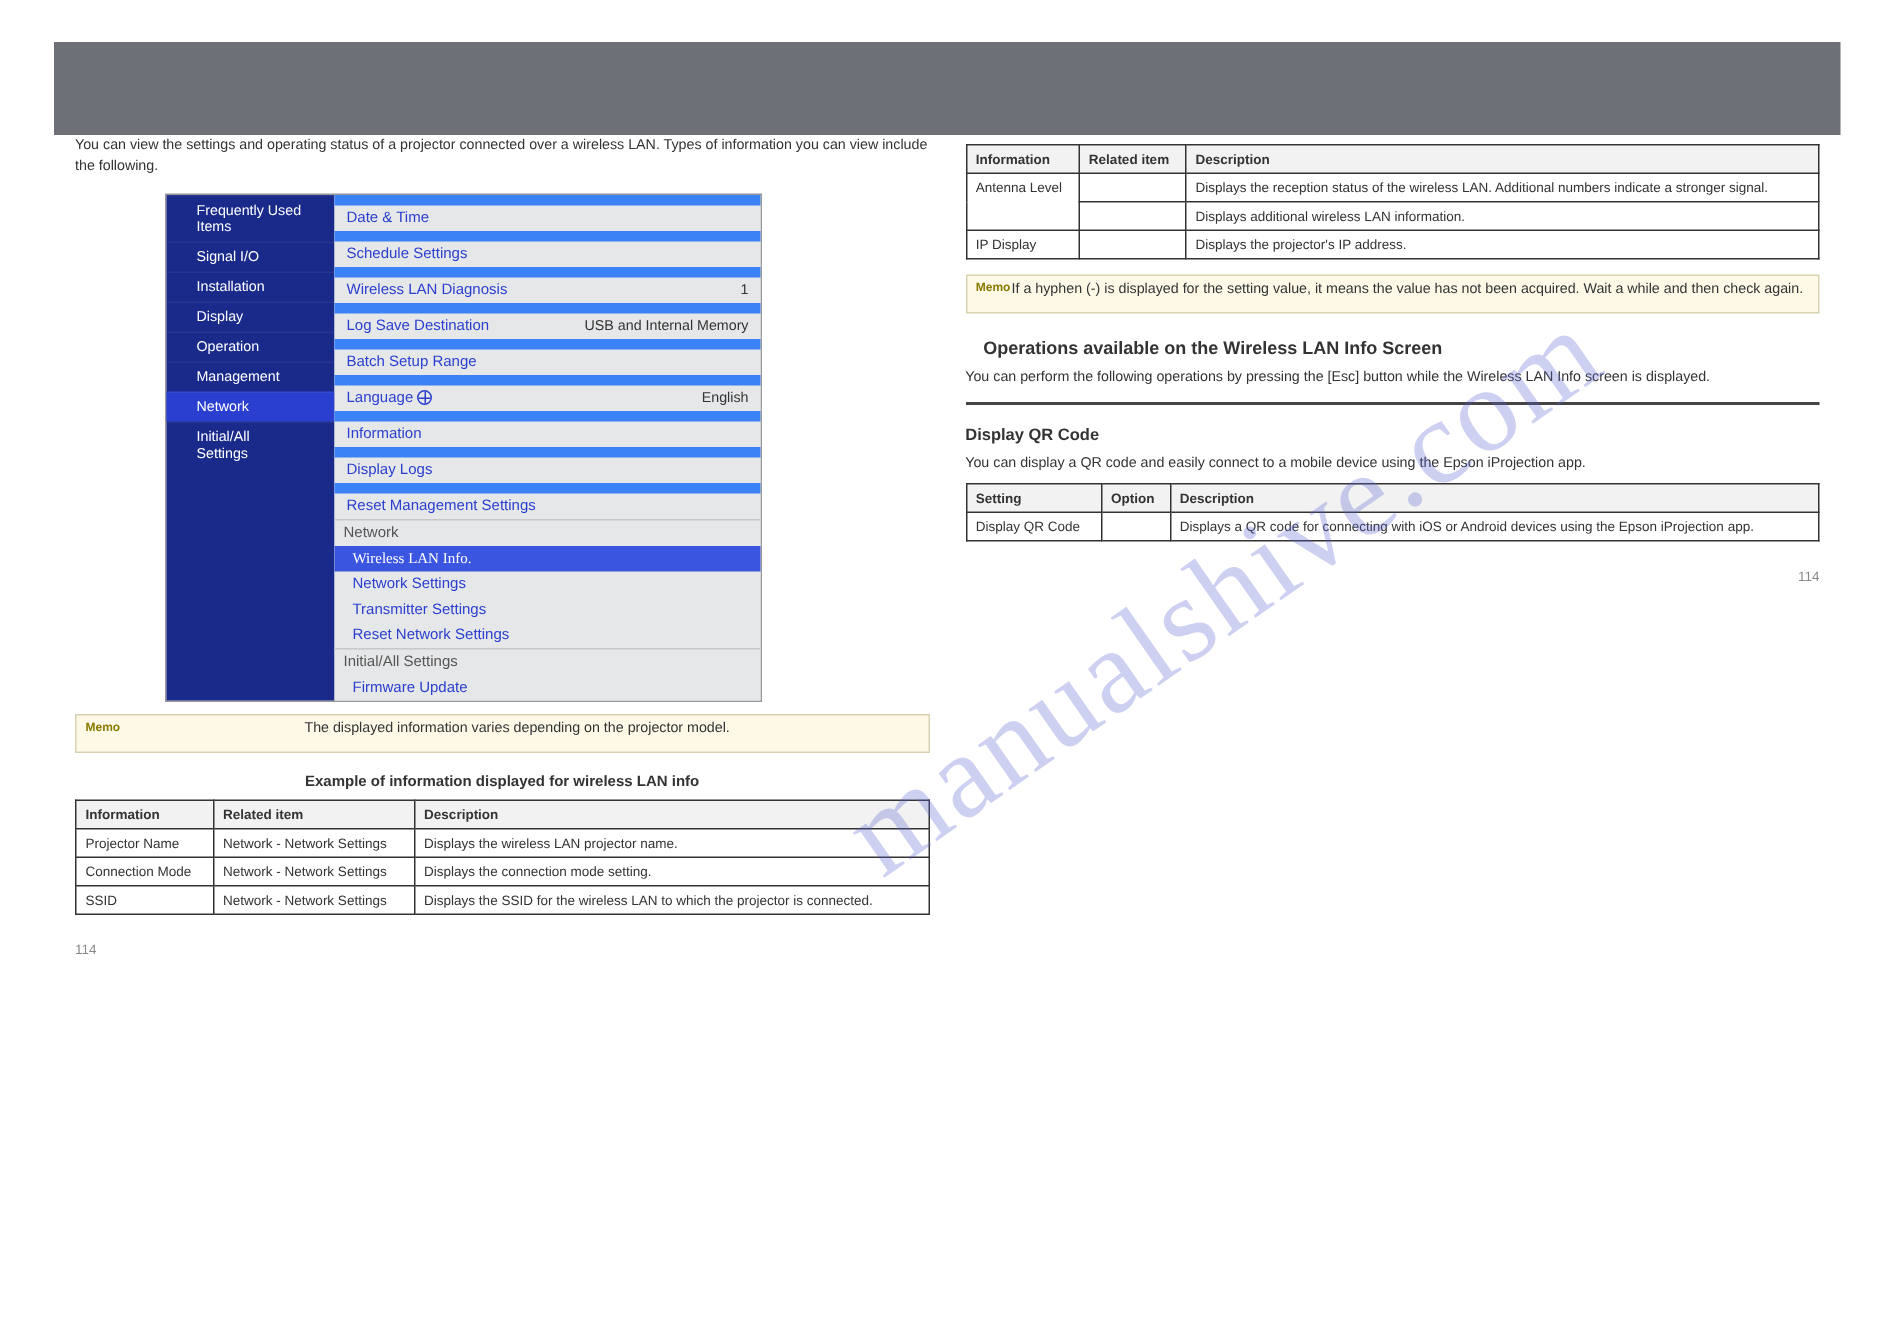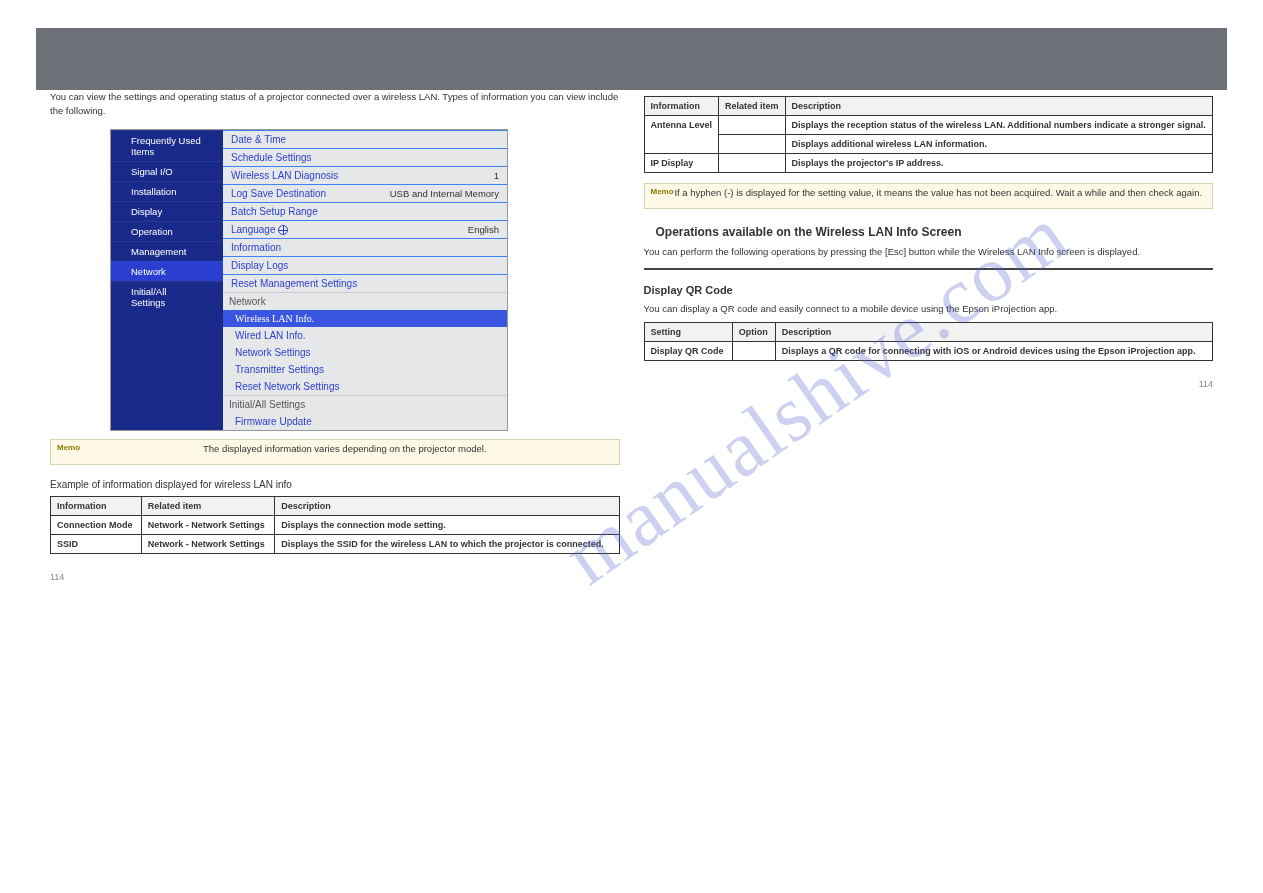--- a/index.html
+++ b/index.html
@@ -56,21 +56,21 @@
     background: #1a2a8a;
     color:#fff;
   }
   .menu-side div {
     padding: 4px 20px;
     font-size: 9.5px;
     border-top:1px solid rgba(255,255,255,0.06);
   }
   .menu-side .active { background:#2a3fcf; }
   .menu-main { flex:1; background:#e6e7e9; color:#2a3fcf; }
-  .menu-main .row { padding:3px 8px; border-top:1px solid #3b82f6; display:flex; justify-content:space-between;}
+  .menu-main .row { padding:3px 8px; border-top:7px solid #3b82f6; display:flex; justify-content:space-between;}
   .menu-main .row .val { color:#333; font-size:9.5px;}
   .menu-main .grp { padding:3px 6px; border-top:1px solid #c8c8ca; color:#555;}
   .menu-main .hl { background:#3a55e0; color:#fff; padding:3px 12px;font-family:Liberation Serif, serif;}
   .menu-main .ind { padding:3px 12px;}
 
   .memo-box {
     background:#fdf9e6;
     border:1px solid #d8d3b5;
     padding:2px 6px 8px 26px;
     margin:8px 0;
@@ -92,24 +92,23 @@
     border-collapse: collapse;
     width: 100%;
     margin: 6px 0 10px 0;
     font-size: 9px;
   }
   table.spec th, table.spec td {
     border: 1px solid #333;
     padding: 4px 6px;
     vertical-align: top;
     text-align: left;
-    font-weight: bold;
   }
   table.spec th { background:#f2f2f2; font-weight:bold;}
-  .tbl-title { font-size:10px; font-weight:normal; margin-top:14px;}
+  .tbl-title { font-size:10px; font-weight:bold; margin-top:14px;text-align:center;}
 
   hr.sep { border:none; border-top:2px solid #444; margin:8px 0 14px 0;}
 
   .pgnum { font-size:9px; color:#888; margin:18px 0 0 0;}
   .pgright { text-align:right;}
 
   .globe-icon { display:inline-block; width:10px; height:10px; border:1px solid #2a3fcf; border-radius:50%; position:relative; vertical-align:middle;}
   .globe-icon::before { content:""; position:absolute; left:4px; top:0; width:0; height:8px; border-left:1px solid #2a3fcf;}
   .globe-icon::after { content:""; position:absolute; top:4px; left:0; height:0; width:8px; border-top:1px solid #2a3fcf;}
 </style>
@@ -168,21 +167,20 @@
             <span>Information</span>
           </div>
         <div class="row">
             <span>Display Logs</span>
           </div>
         <div class="row">
             <span>Reset Management Settings</span>
           </div>
         <div class="grp">Network</div>
         <div class="hl">Wireless LAN Info.</div>
-        <div class="ind">Wired LAN Info.</div>
         <div class="ind">Network Settings</div>
         <div class="ind">Transmitter Settings</div>
         <div class="ind">Reset Network Settings</div>
         <div class="grp">Initial/All Settings</div>
         <div class="ind">Firmware Update</div>
       </div>
     </div>
 
     <div class="memo-box">
       <span>The displayed information varies depending on the projector model.</span>
@@ -190,20 +188,25 @@
 
     <div class="tbl-title">Example of information displayed for wireless LAN info</div>
     <table class="spec">
       <tbody>
           <tr>
         <th>Information</th>
         <th>Related item</th>
         <th>Description</th>
       </tr>
       <tr>
+        <td>Projector Name</td>
+            <td>Network - Network Settings</td>
+            <td>Displays the wireless LAN projector name.</td>
+      </tr>
+      <tr>
         <td>Connection Mode</td>
             <td>Network - Network Settings</td>
             <td>Displays the connection mode setting.</td>
       </tr>
       <tr>
         <td>SSID</td>
             <td>Network - Network Settings</td>
             <td>Displays the SSID for the wireless LAN to which the projector is connected.</td>
       </tr>
     </tbody>

